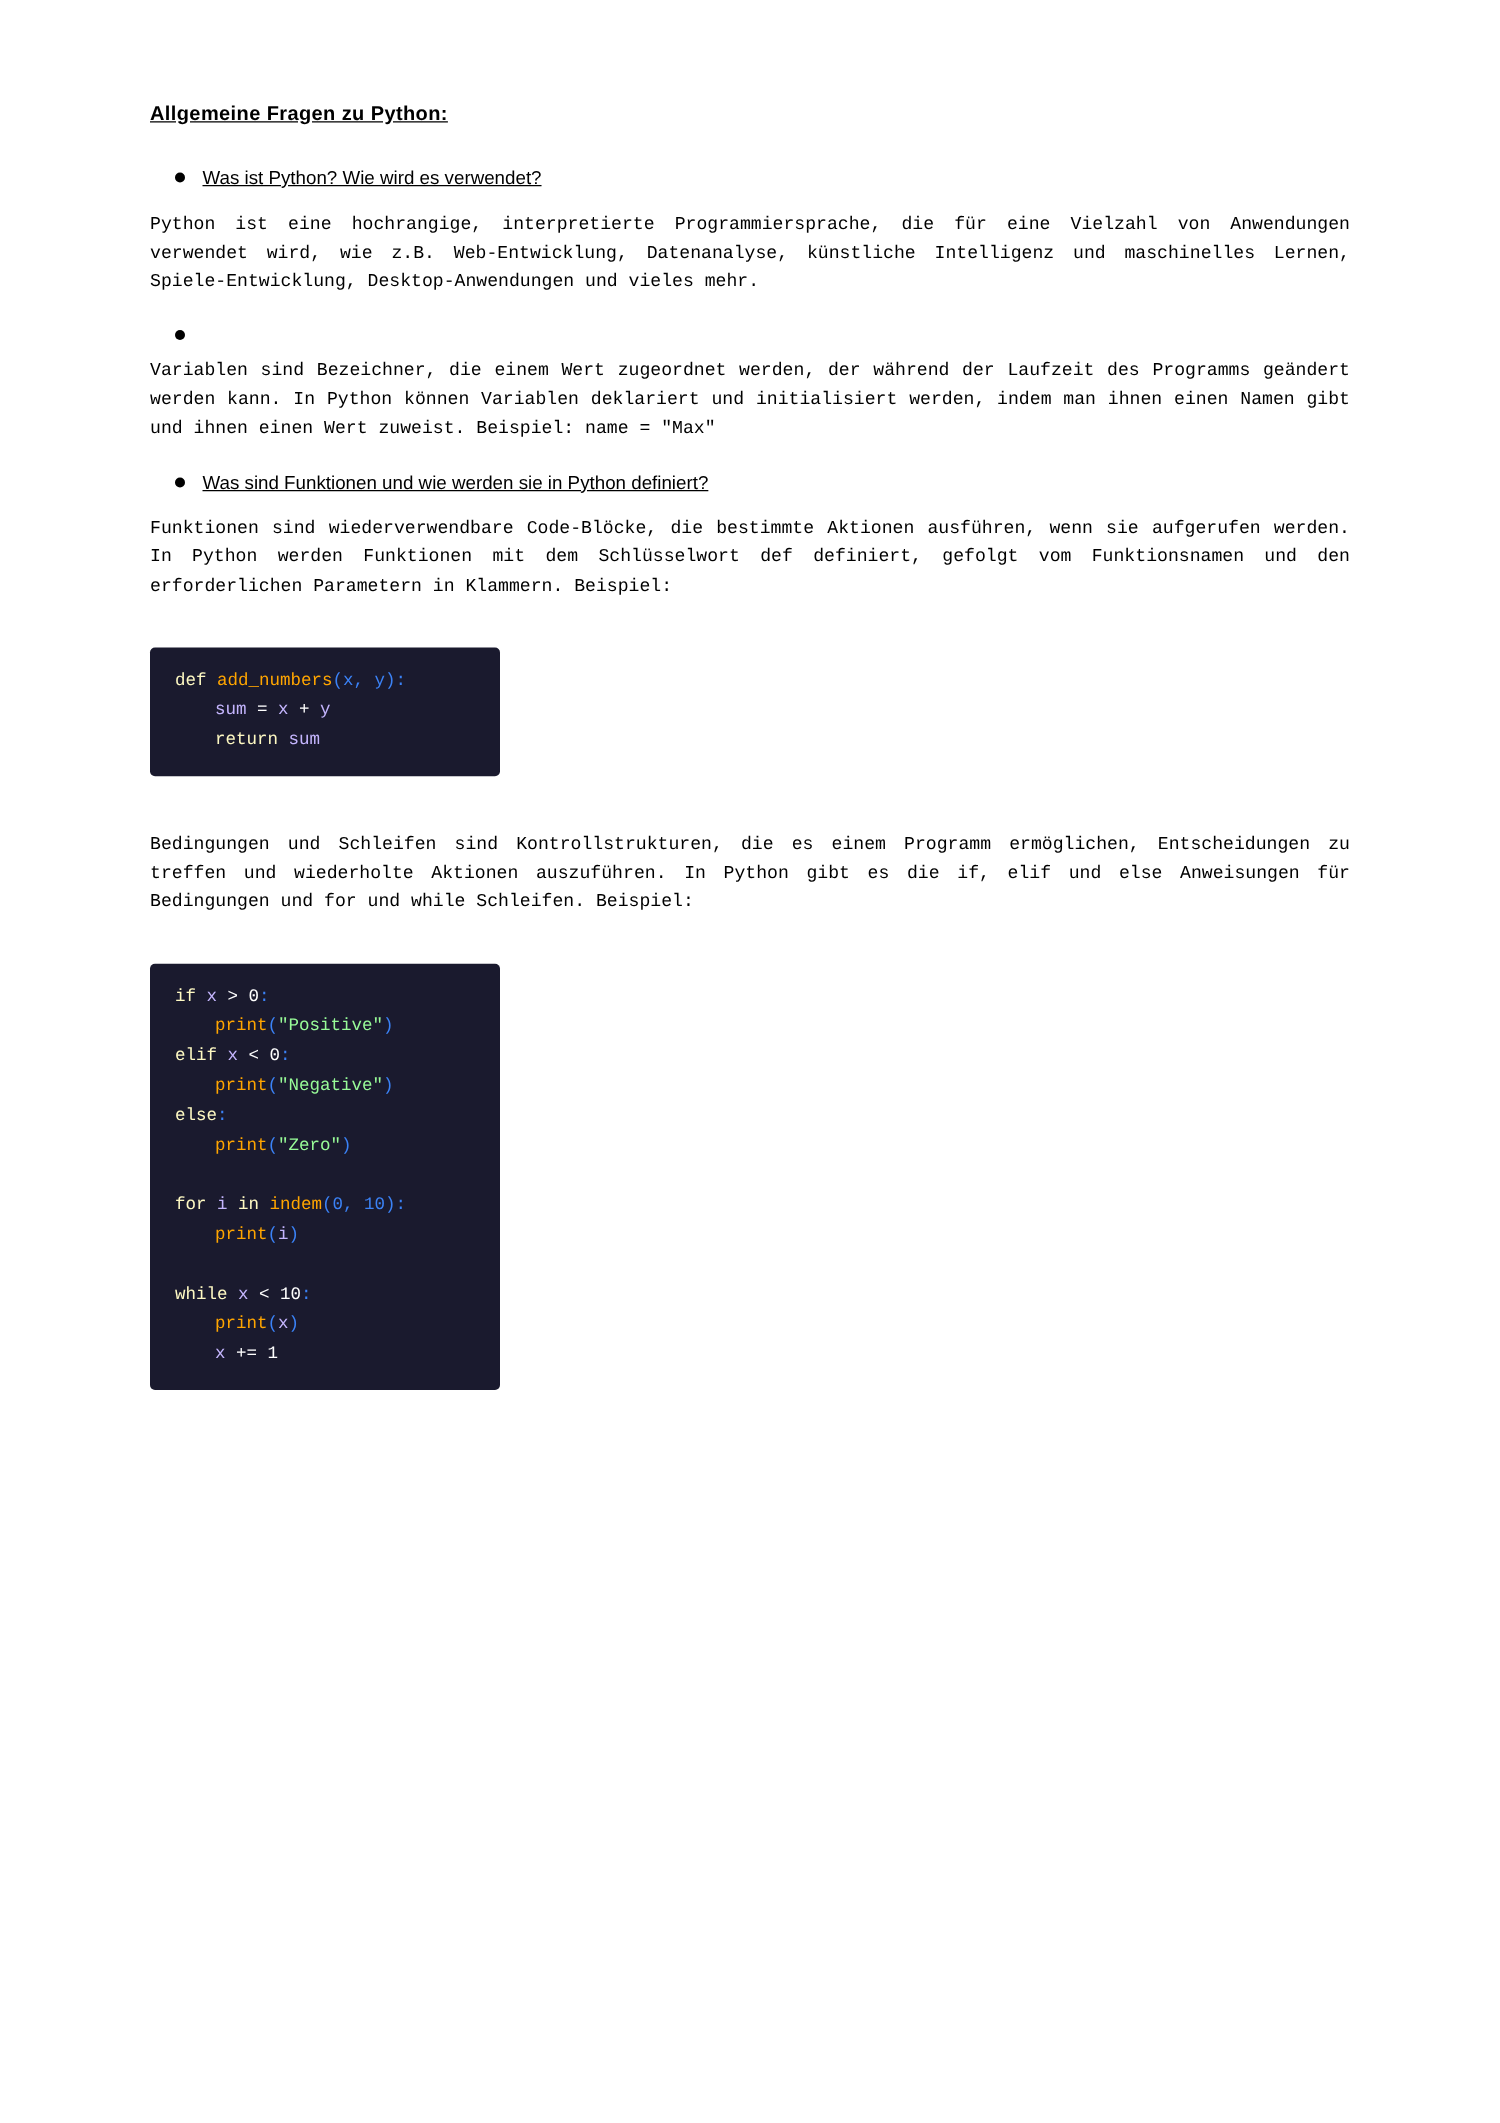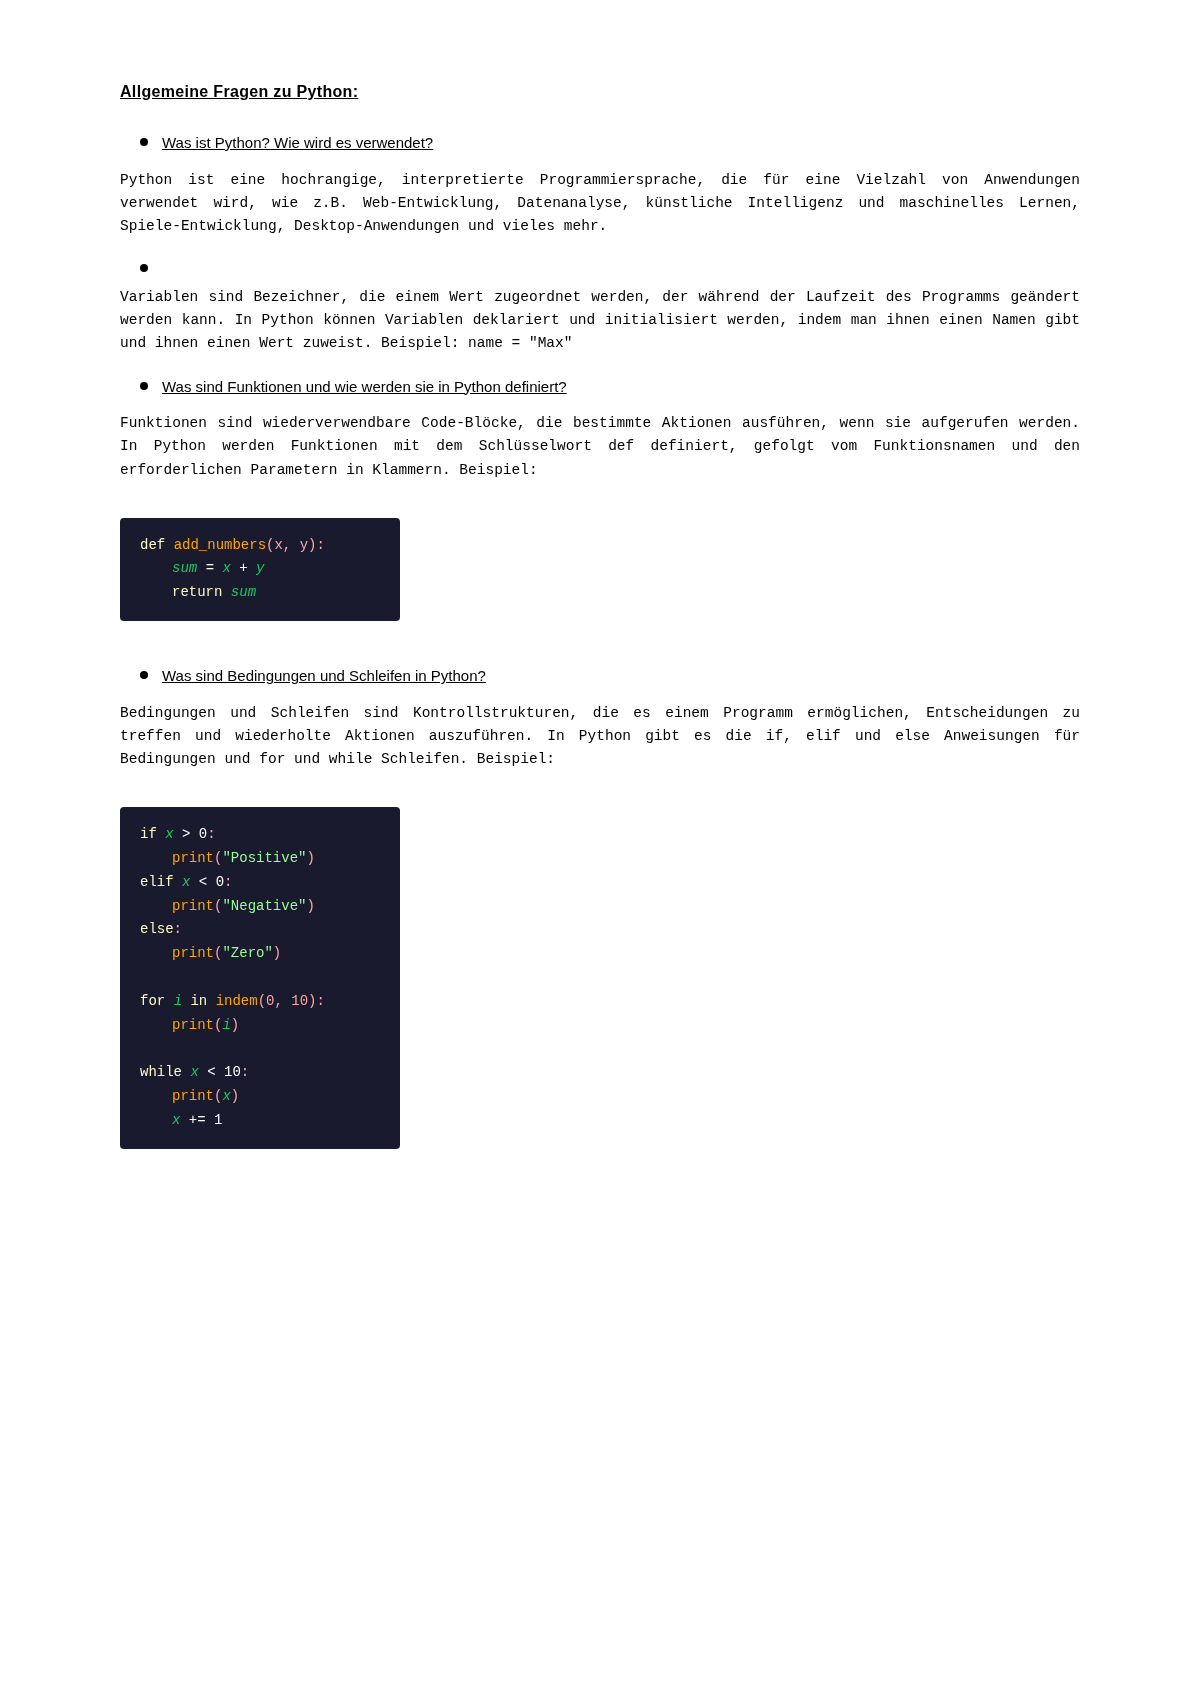--- a/index.html
+++ b/index.html
@@ -80,38 +80,37 @@
     .code-keyword {
       color: #fef9c3;
     }
 
     .code-function {
       color: #ffa500;
       margin-top: 32px;
     }
 
     .code-variable {
-      color: #22c55e;
-      font-style: italic;
+      color: #c4b5fd;
     }
 
     .code-string {
       color: #98fb98;
     }
 
     .code-number {
       color: #ffffff;
     }
 
     .code-operator {
       color: #ffffff;
     }
 
     .code-plain {
-      color: #fca5a5;
+      color: #3b82f6;
     }
 
     .code-line {
       display: block;
       white-space: pre;
     }
 
     .code-indent {
       padding-left: 32px;
     }
@@ -146,24 +145,20 @@
     <p class="paragraph">Funktionen sind wiederverwendbare Code-Blöcke, die bestimmte Aktionen ausführen, wenn sie aufgerufen werden. In Python werden Funktionen mit dem Schlüsselwort def definiert, gefolgt vom Funktionsnamen und den erforderlichen Parametern in Klammern. Beispiel:</p>
 
     <div class="code-block">
       <span class="code-line"><span class="code-keyword">def</span> <span class="code-function">add_numbers</span><span class="code-plain">(x, y):</span></span>
       <span class="code-line code-indent"><span class="code-variable">sum</span> <span class="code-operator">=</span> <span class="code-variable">x</span> <span class="code-operator">+</span> <span class="code-variable">y</span></span>
       <span class="code-line code-indent"><span class="code-keyword">return</span> <span class="code-variable">sum</span></span>
     </div>
   </div>
 
   <div class="section">
-    <div class="bullet-item">
-      <span class="bullet-dot"></span>
-      <span class="bullet-text">Was sind Bedingungen und Schleifen in Python?</span>
-    </div>
     <p class="paragraph">Bedingungen und Schleifen sind Kontrollstrukturen, die es einem Programm ermöglichen, Entscheidungen zu treffen und wiederholte Aktionen auszuführen. In Python gibt es die if, elif und else Anweisungen für Bedingungen und for und while Schleifen. Beispiel:</p>
 
     <div class="code-block">
       <span class="code-line"><span class="code-keyword">if</span> <span class="code-variable">x</span> <span class="code-operator">&gt;</span> <span class="code-number">0</span><span class="code-plain">:</span></span>
       <span class="code-line code-indent"><span class="code-function">print</span><span class="code-plain">(</span><span class="code-string">"Positive"</span><span class="code-plain">)</span></span>
       <span class="code-line"><span class="code-keyword">elif</span> <span class="code-variable">x</span> <span class="code-operator">&lt;</span> <span class="code-number">0</span><span class="code-plain">:</span></span>
       <span class="code-line code-indent"><span class="code-function">print</span><span class="code-plain">(</span><span class="code-string">"Negative"</span><span class="code-plain">)</span></span>
       <span class="code-line"><span class="code-keyword">else</span><span class="code-plain">:</span></span>
       <span class="code-line code-indent"><span class="code-function">print</span><span class="code-plain">(</span><span class="code-string">"Zero"</span><span class="code-plain">)</span></span>
       <span class="code-line">&nbsp;</span>

